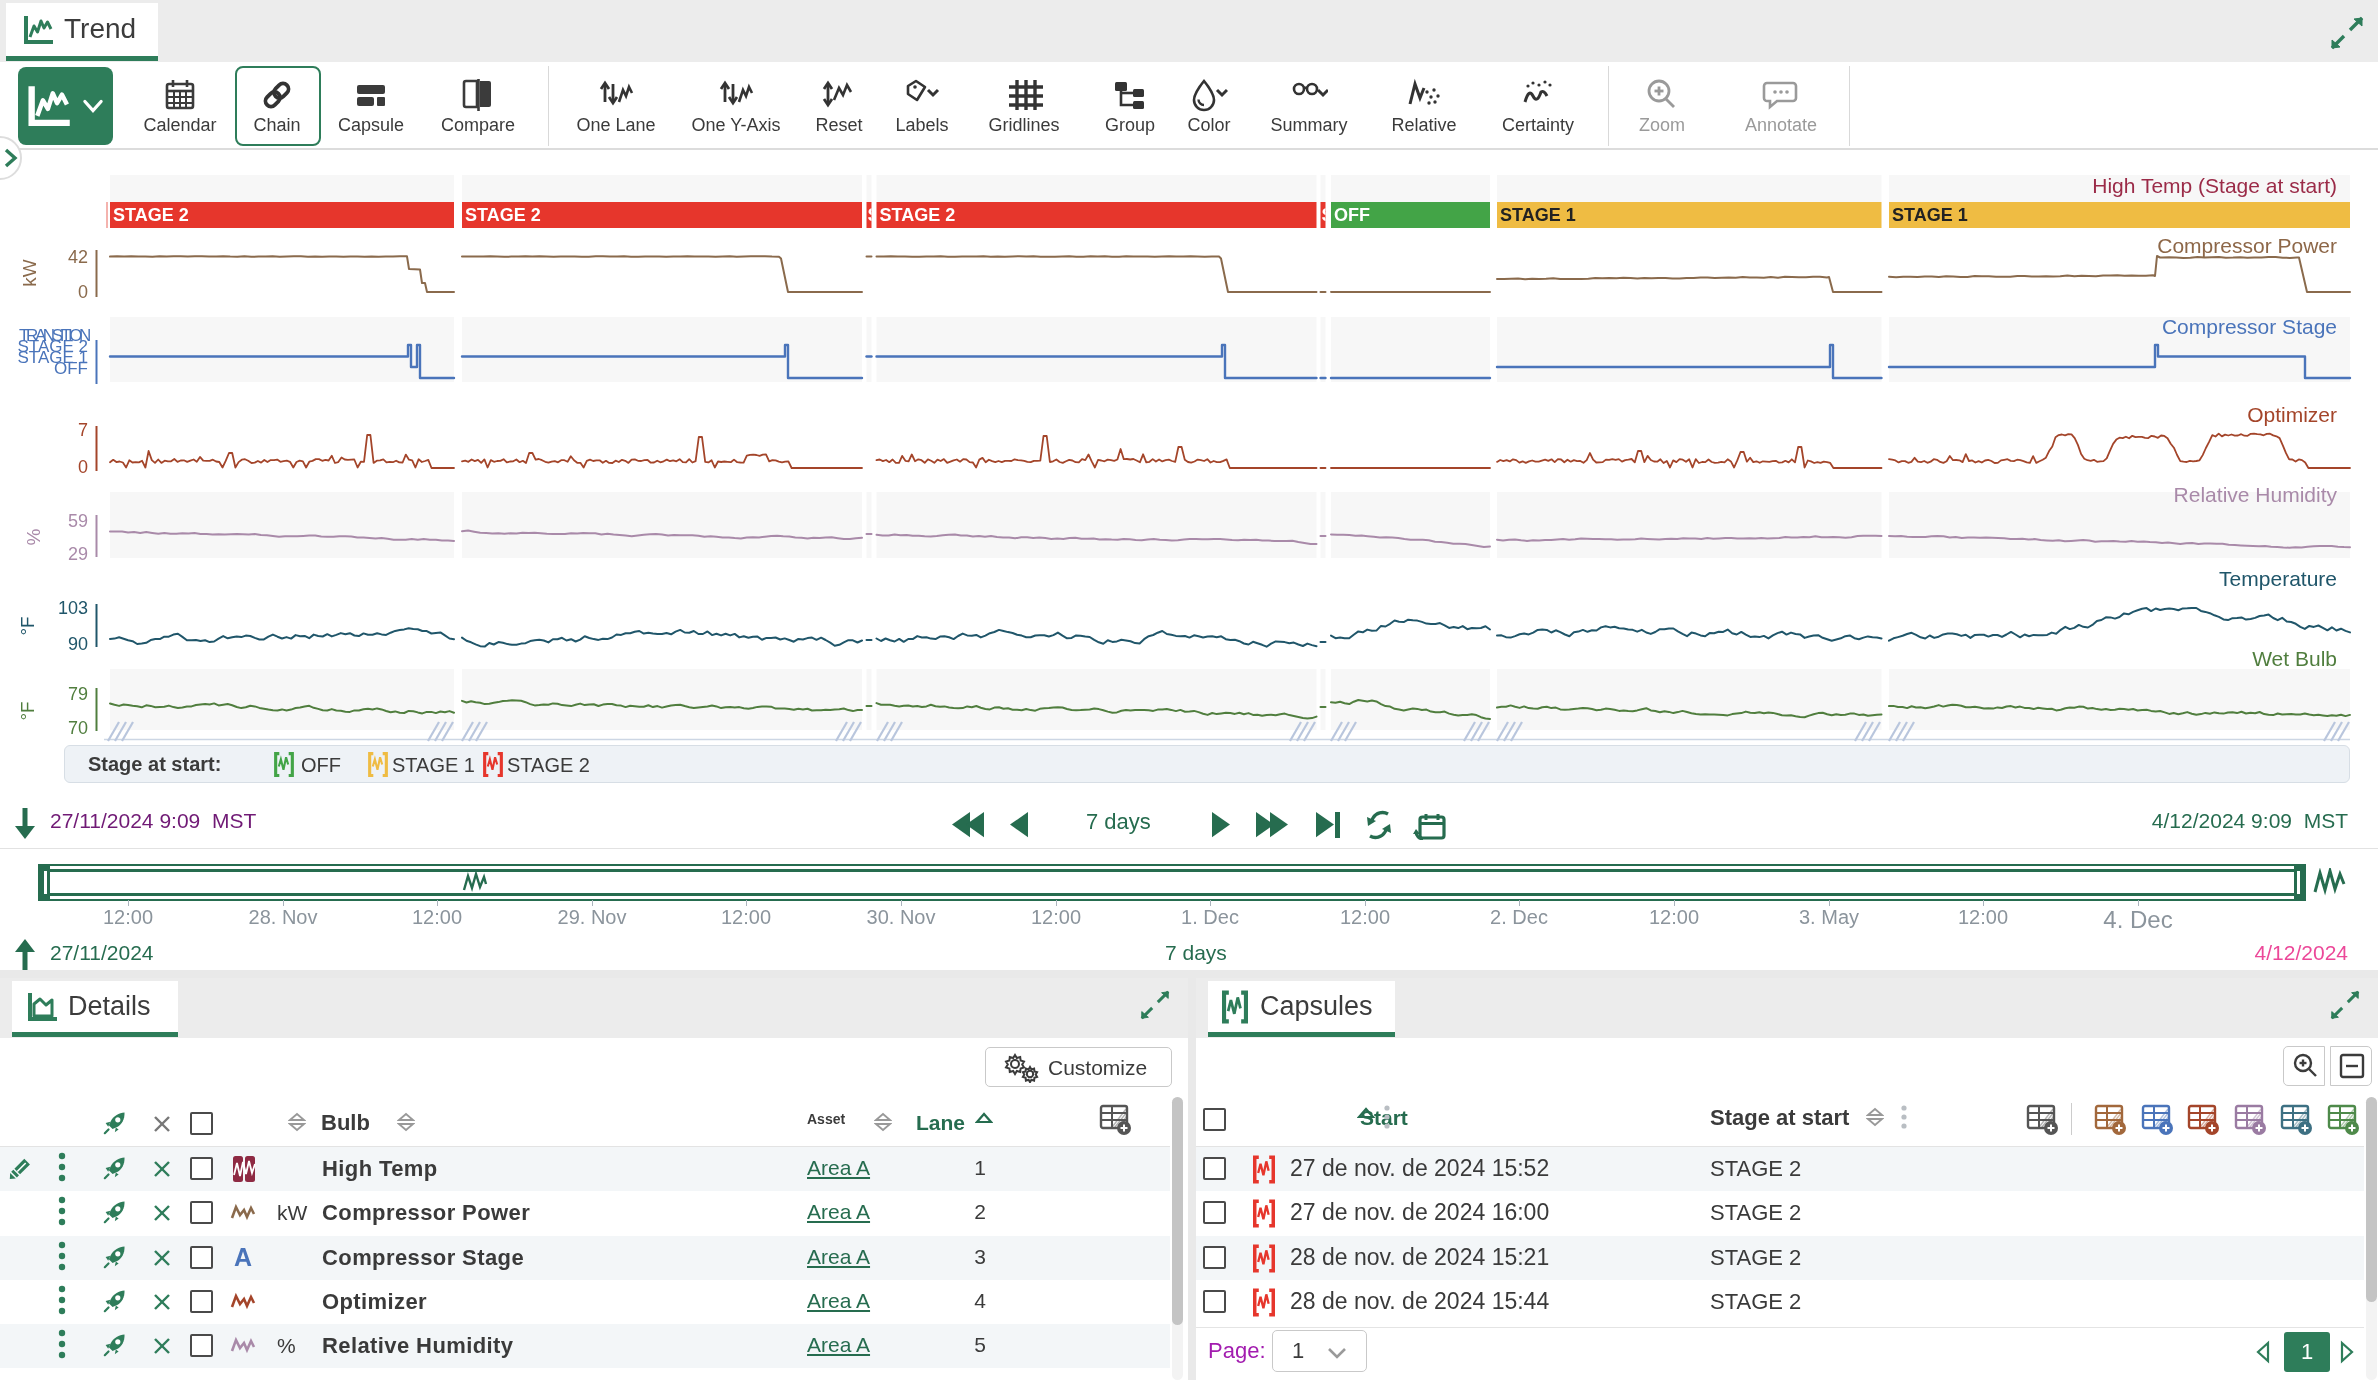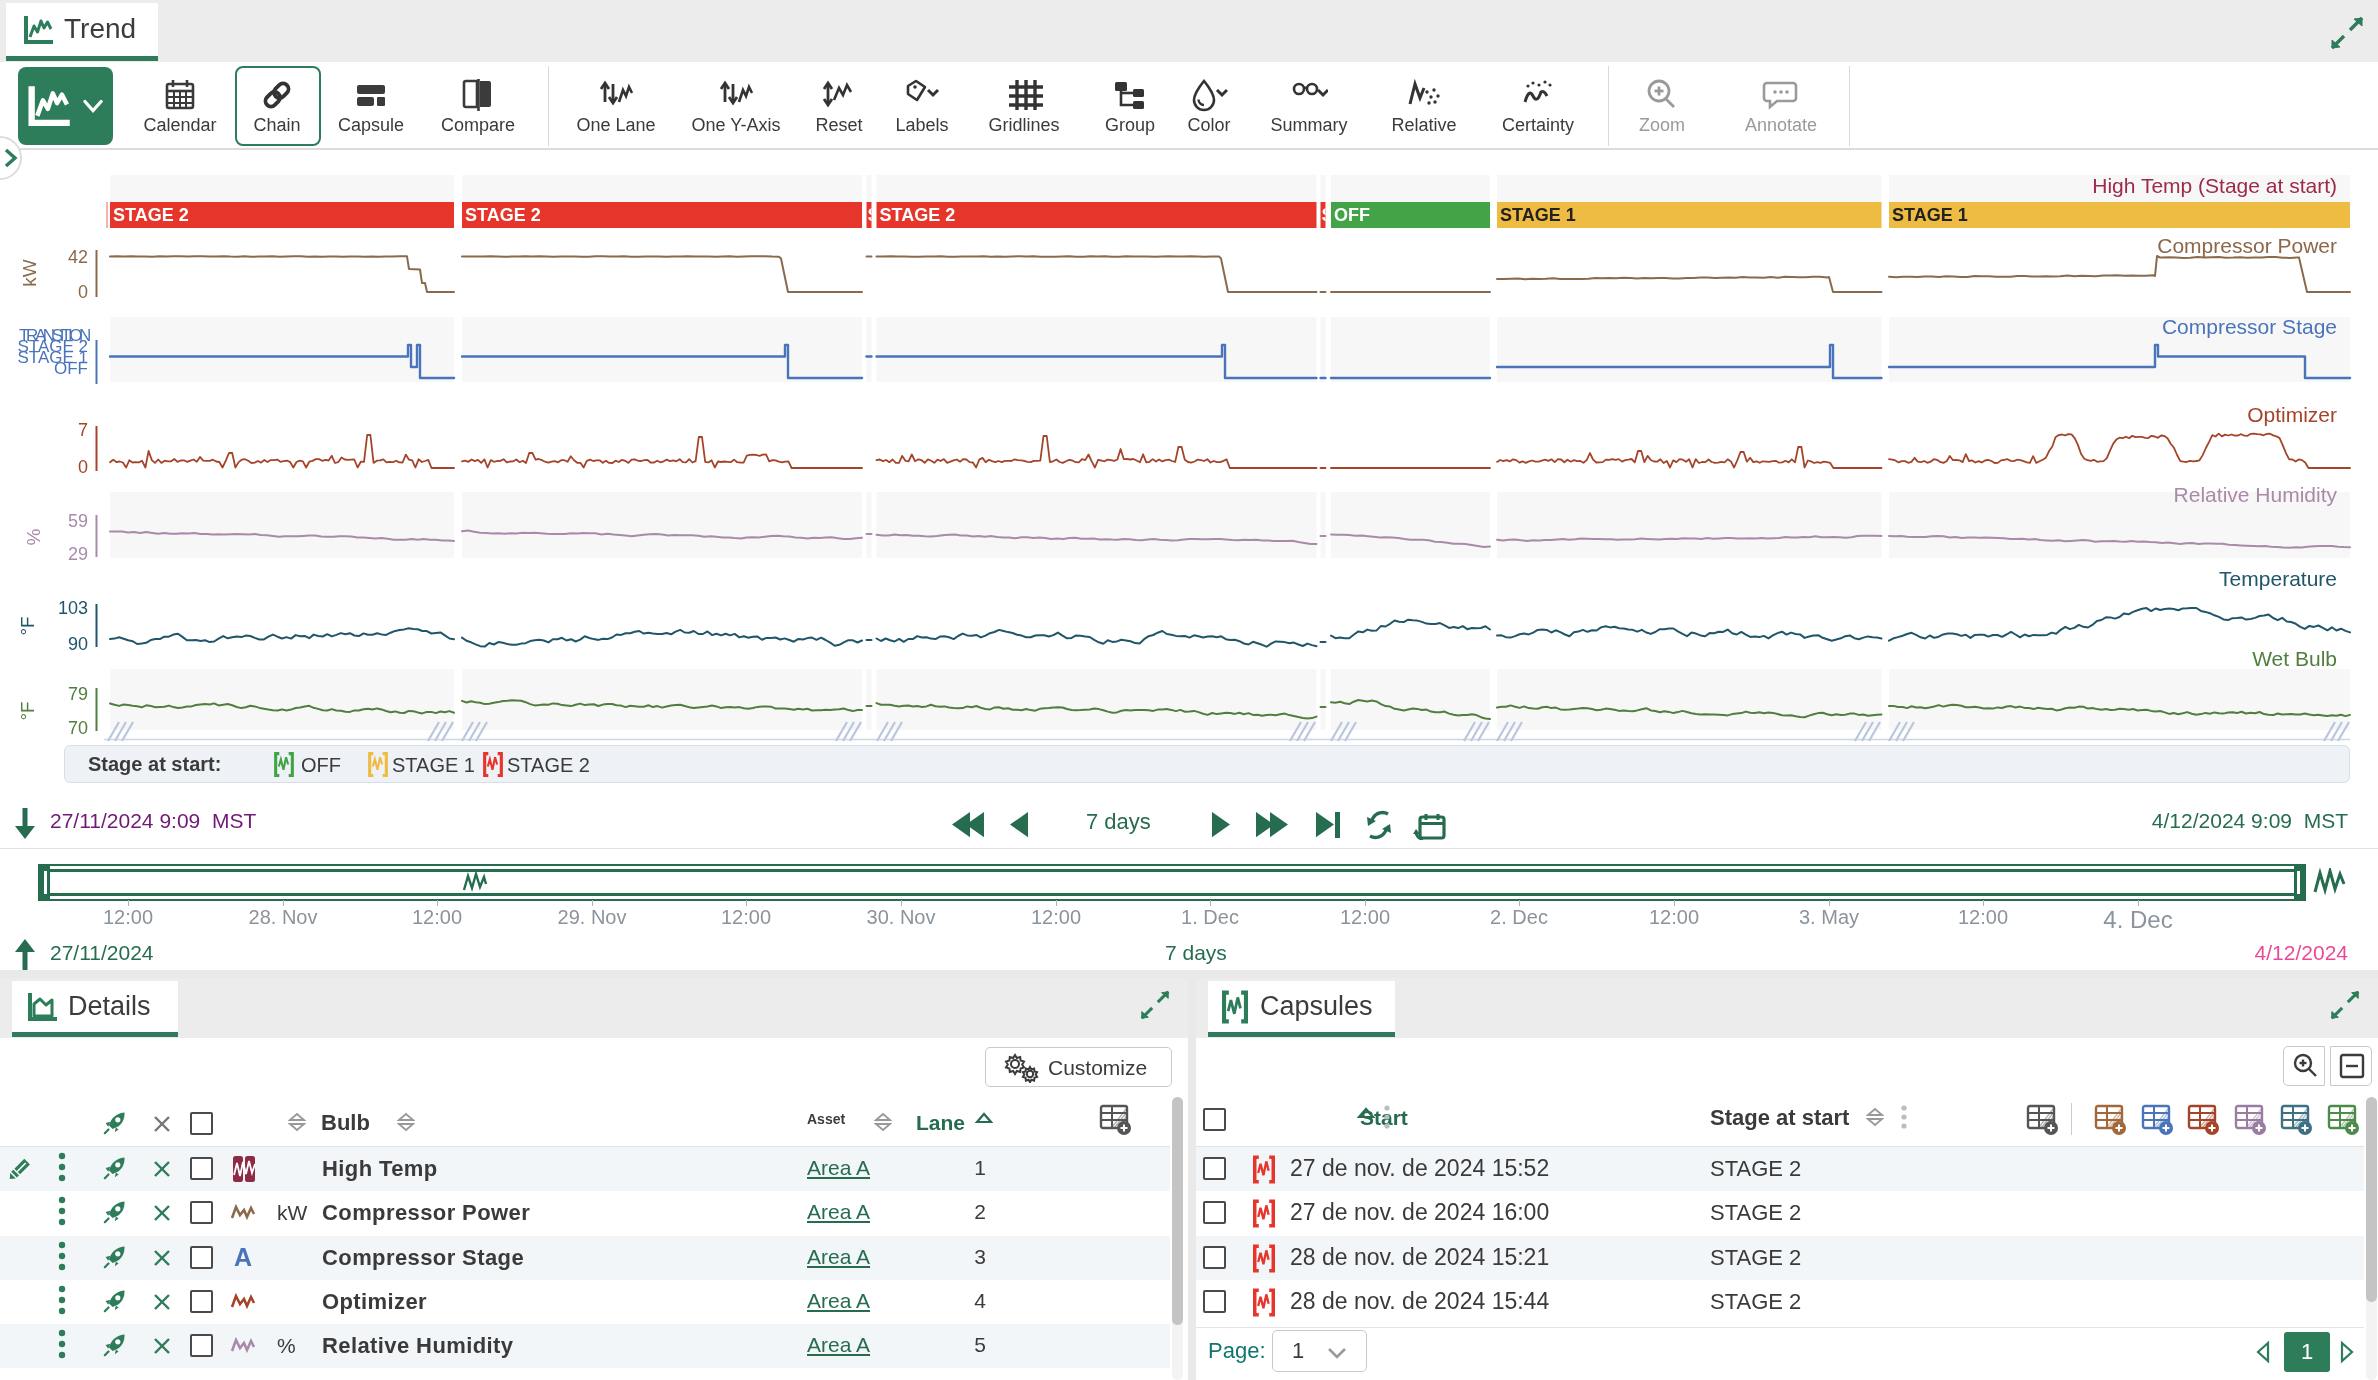--- a/index.html
+++ b/index.html
@@ -940,21 +940,21 @@
 <svg class="abs" style="left:1253px;top:1288.0500000000002px;" width="22" height="29" viewBox="0 0 19 24">
 <g stroke="#e6362c" fill="none">
 <path d="M5,1.5 H1.5 V22.5 H5" stroke-width="3"></path>
 <path d="M14,1.5 H17.5 V22.5 H14" stroke-width="3"></path>
 <polyline points="4.5,15 6.5,7 9,17 11.5,5 13.5,13" stroke-width="2"></polyline>
 </g>
     </svg>
 <div class="abs" style="left:1290px;top:1288px;font-size:23px;color:#3a3a3a;">28 de nov. de 2024 15:44</div>
 <div class="abs" style="left:1710px;top:1289px;font-size:22px;color:#3a3a3a;">STAGE 2</div>
 <div class="abs" style="left:1196px;top:1327px;width:1168px;height:1px;background:#e4e4e4;"></div>
-<div class="abs" style="left:1208px;top:1338px;font-size:22px;color:#0f766e;">Page:</div>
+<div class="abs" style="left:1208px;top:1338px;font-size:22px;color:#a21caf;">Page:</div>
 <div class="abs" style="left:1272px;top:1330px;width:95px;height:42px;border:1px solid #c9c9c9;border-radius:5px;background:#fff;"></div>
 <div class="abs" style="left:1292px;top:1338px;font-size:22px;color:#3b3b3b;">1</div>
 <svg class="abs" style="left:1326px;top:1346px;" width="22" height="14" viewBox="0 0 22 14">
       <polyline points="3,3 11,11 19,3" stroke="#9a9a9a" stroke-width="2.6" fill="none"></polyline>
     </svg>
 <svg class="abs" style="left:2253px;top:1340px;" width="20" height="24" viewBox="0 0 20 24">
       <path d="M15,3 L5,12 L15,21 z" fill="none" stroke="#2e7d5a" stroke-width="2.2"></path>
     </svg>
 <div class="abs" style="left:2284px;top:1332px;width:46px;height:40px;background:#2e7d5a;border-radius:3px;"></div>
 <div class="abs" style="left:2284px;top:1339px;width:46px;text-align:center;font-size:22px;color:#fff;">1</div>

